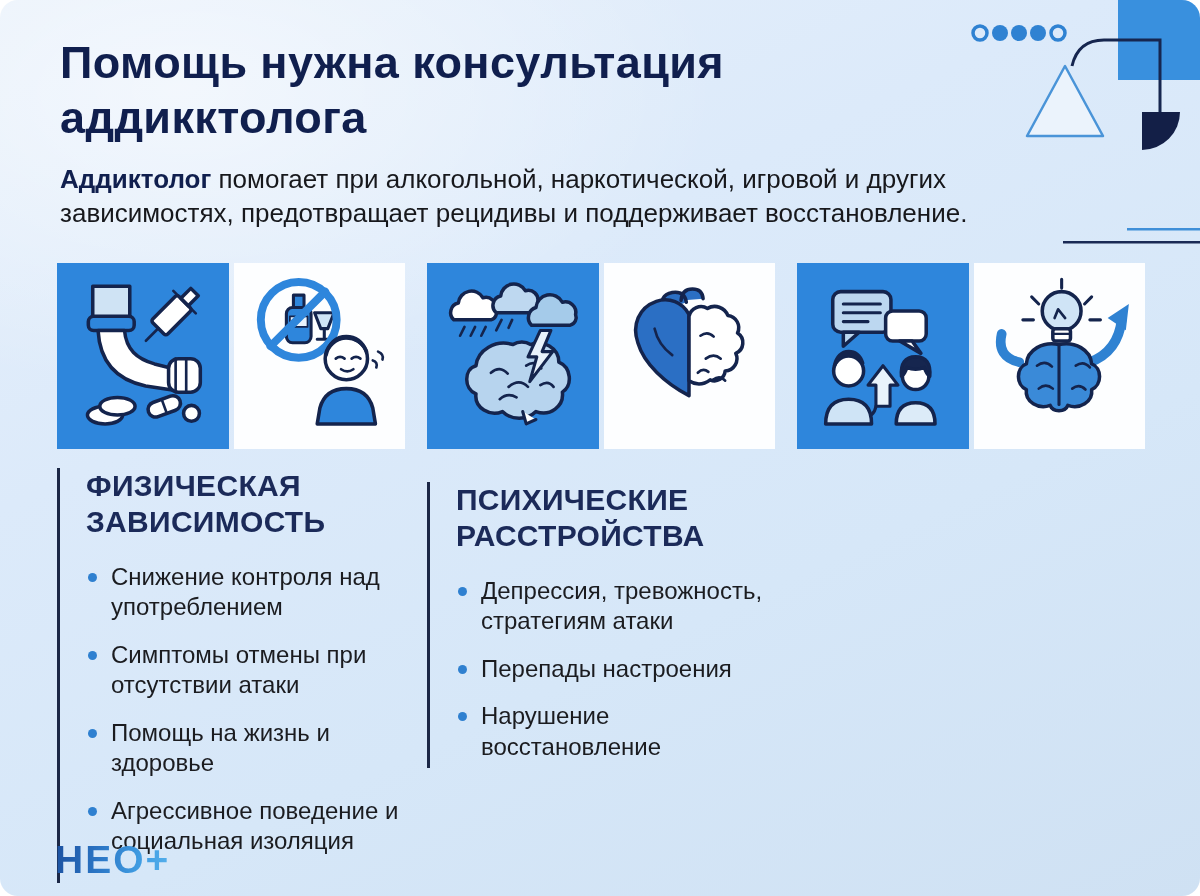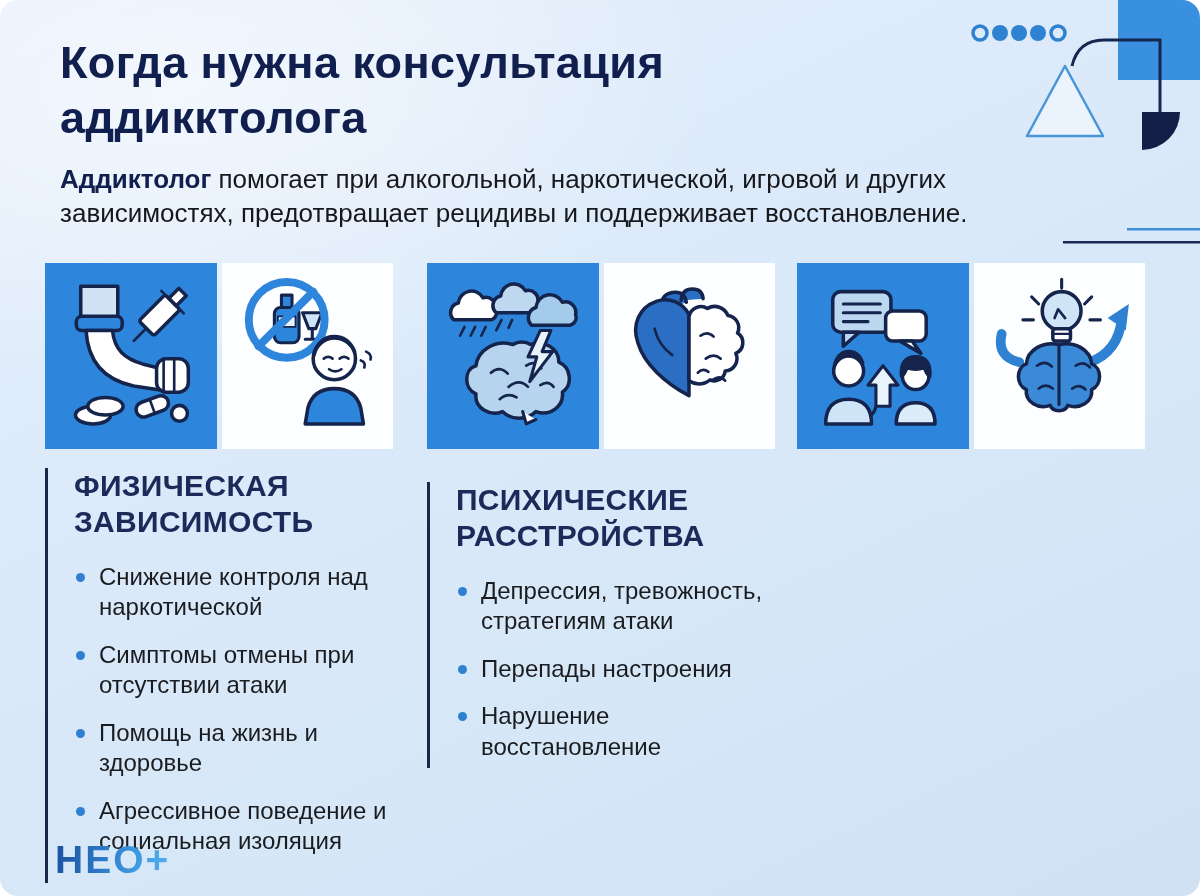--- a/index.html
+++ b/index.html
@@ -28,21 +28,21 @@
   .lead{
     position:absolute;left:60px;top:162px;
     width:1030px;margin:0;
     font-size:26px;line-height:1.32;
     color:#17181c;
   }
   .lead b{color:#101f4e;font-weight:800;text-align:center;}
 
   
   .col{position:absolute;top:263px;width:348px;}
-  .col-1{left:45px;}
+  .col-1{left:57px;}
   .col-2{left:427px;}
   .col-3{left:797px;}
 
   .tiles{display:flex;gap:5px;height:186px;}
   .tile{flex:1 1 0;height:186px;display:flex;align-items:center;justify-content:center;}
   .tile-blue{background:#2e86dc;}
   .tile-white{background:#fdfeff;}
   .tile svg{display:block;}
 
   .col-body{
@@ -86,21 +86,21 @@
     -webkit-background-clip:text;background-clip:text;color:transparent;
   }
 
   .decor{position:absolute;inset:0;pointer-events:none;}
 </style>
 </head>
 <body>
 
 <div class="card">
 
-  <h1 class="title">Когда нужна консультация аддикктолога</h1>
+  <h1 class="title">Помощь нужна консультация аддикктолога</h1>
   <p class="lead"><b>Аддиктолог</b><span> помогает при алкогольной, наркотической, игровой и других зависимостях, предотвращает рецидивы и поддерживает восстановление.</span></p>
 
   <svg class="decor" width="1200" height="896" viewBox="0 0 1200 896">
     <rect x="1118" y="0" width="82" height="80" fill="#3990de"></rect>
     <path d="M1072,66 Q1078,40 1104,40 L1160,40 L1160,112" fill="none" stroke="#16264f" stroke-width="3"></path>
     <path d="M1142,112 L1180,112 A38,38 0 0 1 1142,150 Z" fill="#131f47"></path>
     <polygon points="1065,66 1027,136 1103,136" fill="rgba(255,255,255,0.45)" stroke="#4a94d8" stroke-width="2.5" stroke-linejoin="round"></polygon>
     <g>
       <circle cx="980" cy="33" r="7" fill="none" stroke="#2f82d2" stroke-width="3.5"></circle>
       <circle cx="1000" cy="33" r="8" fill="#2f82d2"></circle>
@@ -156,21 +156,21 @@
             <path d="M110,112 q7,-5 14,0" fill="none" stroke-width="3" transform="rotate(180 117 110)"></path>
             <path d="M86,152 q6,-22 30,-22 q24,0 30,22 l3,18 h-66 z" fill="#2e86dc"></path>
             <path d="M146,98 q6,2 4,8 M152,88 q7,3 5,9" fill="none" stroke-width="3"></path>
           </g>
         </svg>
       </div>
     </div>
     <div class="col-body">
       <h2 class="col-title">ФИЗИЧЕСКАЯ ЗАВИСИМОСТЬ</h2>
       <ul class="bullets">
-        <li>Снижение контроля над наркотической</li>
+        <li>Снижение контроля над употреблением</li>
         <li>Симптомы отмены при отсутствии атаки</li>
         <li>Помощь на жизнь и здоровье</li>
         <li>Агрессивное поведение и социальная изоляция</li>
       </ul>
     </div>
   </section>
 
   <section class="col col-2">
     <div class="tiles">
       <div class="tile tile-blue">

